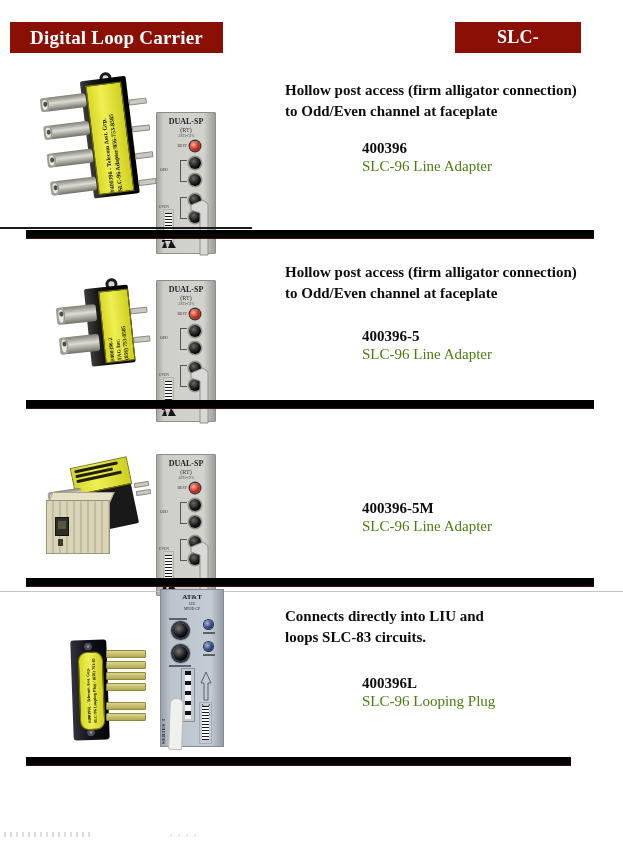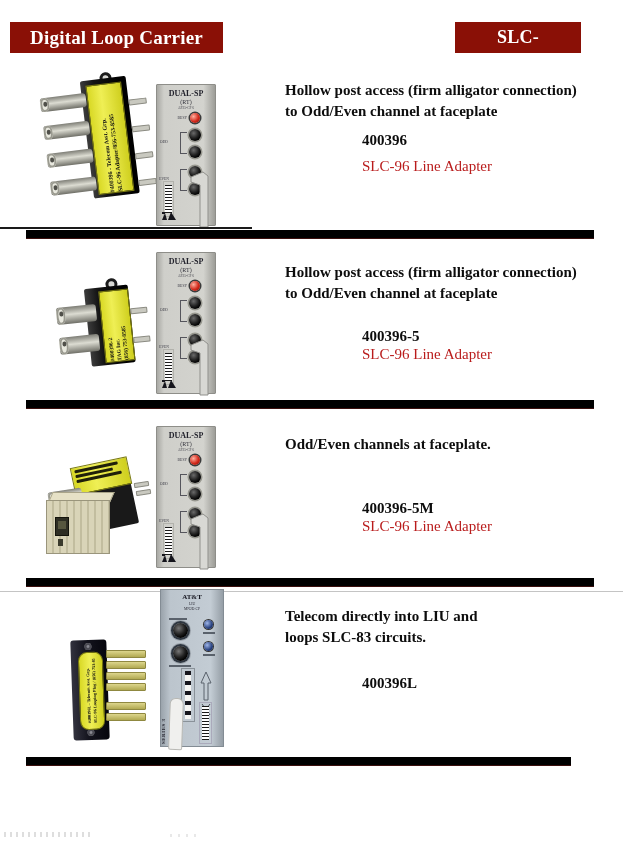--- a/index.html
+++ b/index.html
@@ -15,24 +15,24 @@
   
   .divider{position:absolute;left:26px;width:568px;height:8px;background:#000;
            border-bottom:1px solid rgba(110,30,25,.55);}
   .tickline{position:absolute;left:0;width:252px;height:2px;background:#1a1a1a;}
   .hairline{position:absolute;left:0;width:623px;height:1px;background:#c4c4c4;}
 
   
   .desc{position:absolute;left:285px;font-weight:bold;font-size:15px;line-height:21px;
         white-space:nowrap;color:#0d0d0d;}
   .partnum{position:absolute;left:362px;font-weight:bold;font-size:15px;color:#0d0d0d;}
-  .pname{position:absolute;left:362px;font-size:15px;color:#b91c1c;}
-
-  
-  .dualsp-mount{position:absolute;width:58px;height:140px;}
+  .pname{position:absolute;left:362px;font-size:15px;color:#4d7c0f;}
+
+  
+  .dualsp-mount{position:absolute;width:58px;height:140px;margin-top:28px;}
   .dsp-face{position:absolute;left:0;top:0;width:58px;height:140px;overflow:visible;
             background:linear-gradient(90deg,#a9a9a4,#cfcfca 12%,#d3d3ce 80%,#9d9d98);
             border:1px solid #8e8e89;border-radius:1px;}
   .dsp-title{position:absolute;left:0;top:4px;width:100%;text-align:center;
              font-weight:bold;font-size:8px;color:#22222c;}
   .dsp-rt{position:absolute;left:0;top:14px;width:100%;text-align:center;font-size:6px;color:#33333c;}
   .dsp-model{position:absolute;left:0;top:21px;width:100%;text-align:center;font-size:6px;
              color:#44444c;transform:scale(.58);transform-origin:center top;}
   .dsp-busy{position:absolute;left:2px;top:30px;width:28px;text-align:right;font-size:6px;
             color:#3a3a44;transform:scale(.6);transform-origin:right center;}
@@ -180,21 +180,21 @@
       <path d="M1 9 L4 2 L6 9 Z M7 9 L10 1 L15 9 Z" fill="#15151c"></path>
       <rect x="1" y="1" width="3" height="2" fill="#15151c"></rect>
     </svg>
   </div>
 </div>
 
   <div class="desc" style="top:80px;">
     <div>Hollow post access (firm alligator connection)</div>
     <div>to Odd/Even channel at faceplate</div>
   </div>
-  <div class="partnum" style="top:132px;">400396</div>
+  <div class="partnum" style="top:140px;">400396</div>
   <div class="pname" style="top:158px;">SLC-96 Line Adapter</div>
 
   <div class="tickline" style="top:227px;"></div>
   <div class="divider" style="top:230px;"></div>
 
   <div class="adapter" style="left:58px;top:283px;width:96px;height:90px;transform:rotate(-6deg);">
     <div class="a-eyelet" style="left:52px;top:-4px;"></div>
     <div class="a-body" style="left:30px;top:4px;width:44px;height:78px;">
       <div class="ylabel" style="left:14px;top:4px;width:28px;height:70px;">
         <span class="vtext" style="font-size:5.5px;">#400396-2</span>
@@ -283,21 +283,20 @@
       <path d="M1 6 L13 1 L18 5 L18 56 L10 56 L10 14 L1 11 Z" fill="#d8d8d4" stroke="#90908c" stroke-width="1"></path>
     </svg>
     <svg class="dsp-logo" width="16" height="10" viewBox="0 0 16 10">
       <path d="M1 9 L4 2 L6 9 Z M7 9 L10 1 L15 9 Z" fill="#15151c"></path>
       <rect x="1" y="1" width="3" height="2" fill="#15151c"></rect>
     </svg>
   </div>
 </div>
 
   <div class="desc" style="top:434px;">
-    <div>Odd/Even channels at faceplate.</div>
   </div>
   <div class="partnum" style="top:500px;">400396-5M</div>
   <div class="pname" style="top:518px;">SLC-96 Line Adapter</div>
 
   <div class="divider" style="top:578px;"></div>
   <div class="hairline" style="top:591px;"></div>
 
   <div class="adapter" style="left:54px;top:636px;width:98px;height:118px;">
     <div class="plug-body" style="left:18px;top:4px;width:36px;height:100px;transform:rotate(-2deg);">
       <div class="rivet" style="left:14px;top:3px;"></div>
@@ -331,24 +330,25 @@
     <svg class="att-arrow" width="14" height="48" viewBox="0 0 14 48">
       <polygon points="7,2 12,13 9,13 9,30 5,30 5,13 2,13" fill="none" stroke="#5a626c" stroke-width="1"></polygon>
       <path d="M3 34 L11 45 M11 34 L3 45" stroke="#454d57" stroke-width="1" fill="none"></path>
     </svg>
     <div class="att-series">SERIES 3</div>
     <div class="att-tab"></div>
     <div class="att-bc"></div>
   </div>
 
   <div class="desc" style="top:606px;">
-    <div>Telecom directly into LIU and</div>
+    <div>Connects directly into LIU and</div>
     <div>loops SLC-83 circuits.</div>
   </div>
   <div class="partnum" style="top:675px;">400396L</div>
+  <div class="pname" style="top:693px;">SLC-96 Looping Plug</div>
 
   <div class="divider" style="top:757px;width:545px;"></div>
 
   <div class="artifact" style="left:0;top:832px;width:220px;height:8px;">
     <div class="s1"></div>
       <div class="s2"></div>
   </div>
 </div>
 
 </body></html>

